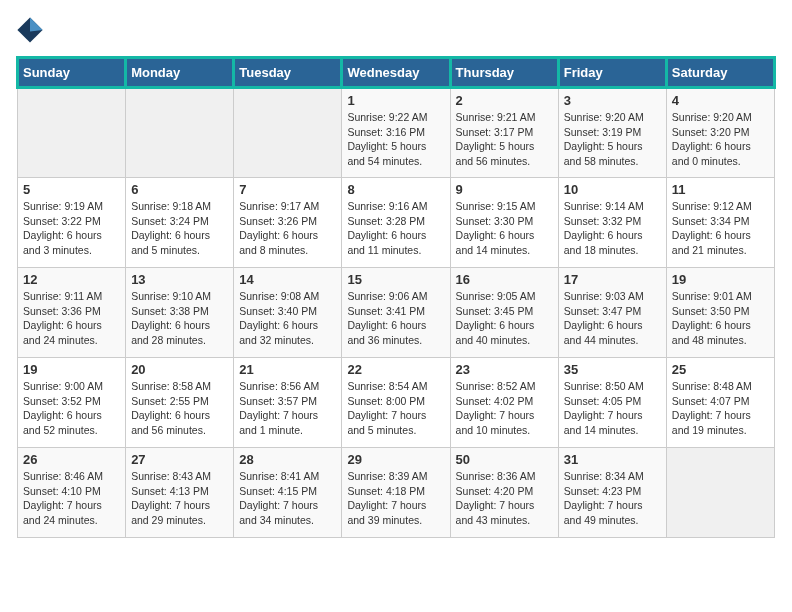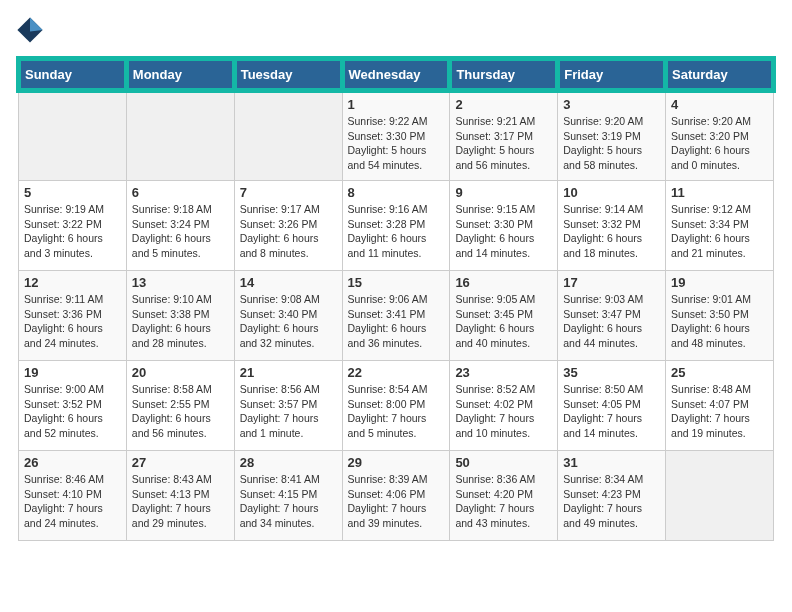--- a/index.html
+++ b/index.html
@@ -51,21 +51,21 @@
       border-collapse: collapse;
       table-layout: fixed;
     }
     thead th {
       background-color: #2a6496;
       color: #fff;
       font-size: 13px;
       font-weight: bold;
       padding: 6px 4px;
       text-align: left;
-      border: 5px solid #14b8a6;
+      border: 3px solid #14b8a6;
     }
     tbody td {
       border: 1px solid #ccc;
       vertical-align: top;
       padding: 4px 5px;
       height: 90px;
       font-size: 11px;
       color: #333;
       background: #fff;
     }
@@ -122,21 +122,21 @@
       </tr>
   </thead>
   <tbody id="calendar-body">
   <tr>
         <td class="empty"></td>
         <td class="empty"></td>
         <td class="empty"></td>
         <td>
           <div class="day-num">1</div>
           <div class="day-info">Sunrise: 9:22 AM
-Sunset: 3:30 PM
+Sunset: 3:16 PM
 Daylight: 5 hours
 and 54 minutes.</div>
         </td>
         <td>
           <div class="day-num">2</div>
           <div class="day-info">Sunrise: 9:21 AM
 Sunset: 3:17 PM
 Daylight: 5 hours
 and 56 minutes.</div>
         </td>
@@ -326,21 +326,21 @@
         <td>
           <div class="day-num">28</div>
           <div class="day-info">Sunrise: 8:41 AM
 Sunset: 4:15 PM
 Daylight: 7 hours
 and 34 minutes.</div>
         </td>
         <td>
           <div class="day-num">29</div>
           <div class="day-info">Sunrise: 8:39 AM
-Sunset: 4:06 PM
+Sunset: 4:18 PM
 Daylight: 7 hours
 and 39 minutes.</div>
         </td>
         <td>
           <div class="day-num">50</div>
           <div class="day-info">Sunrise: 8:36 AM
 Sunset: 4:20 PM
 Daylight: 7 hours
 and 43 minutes.</div>
         </td>

